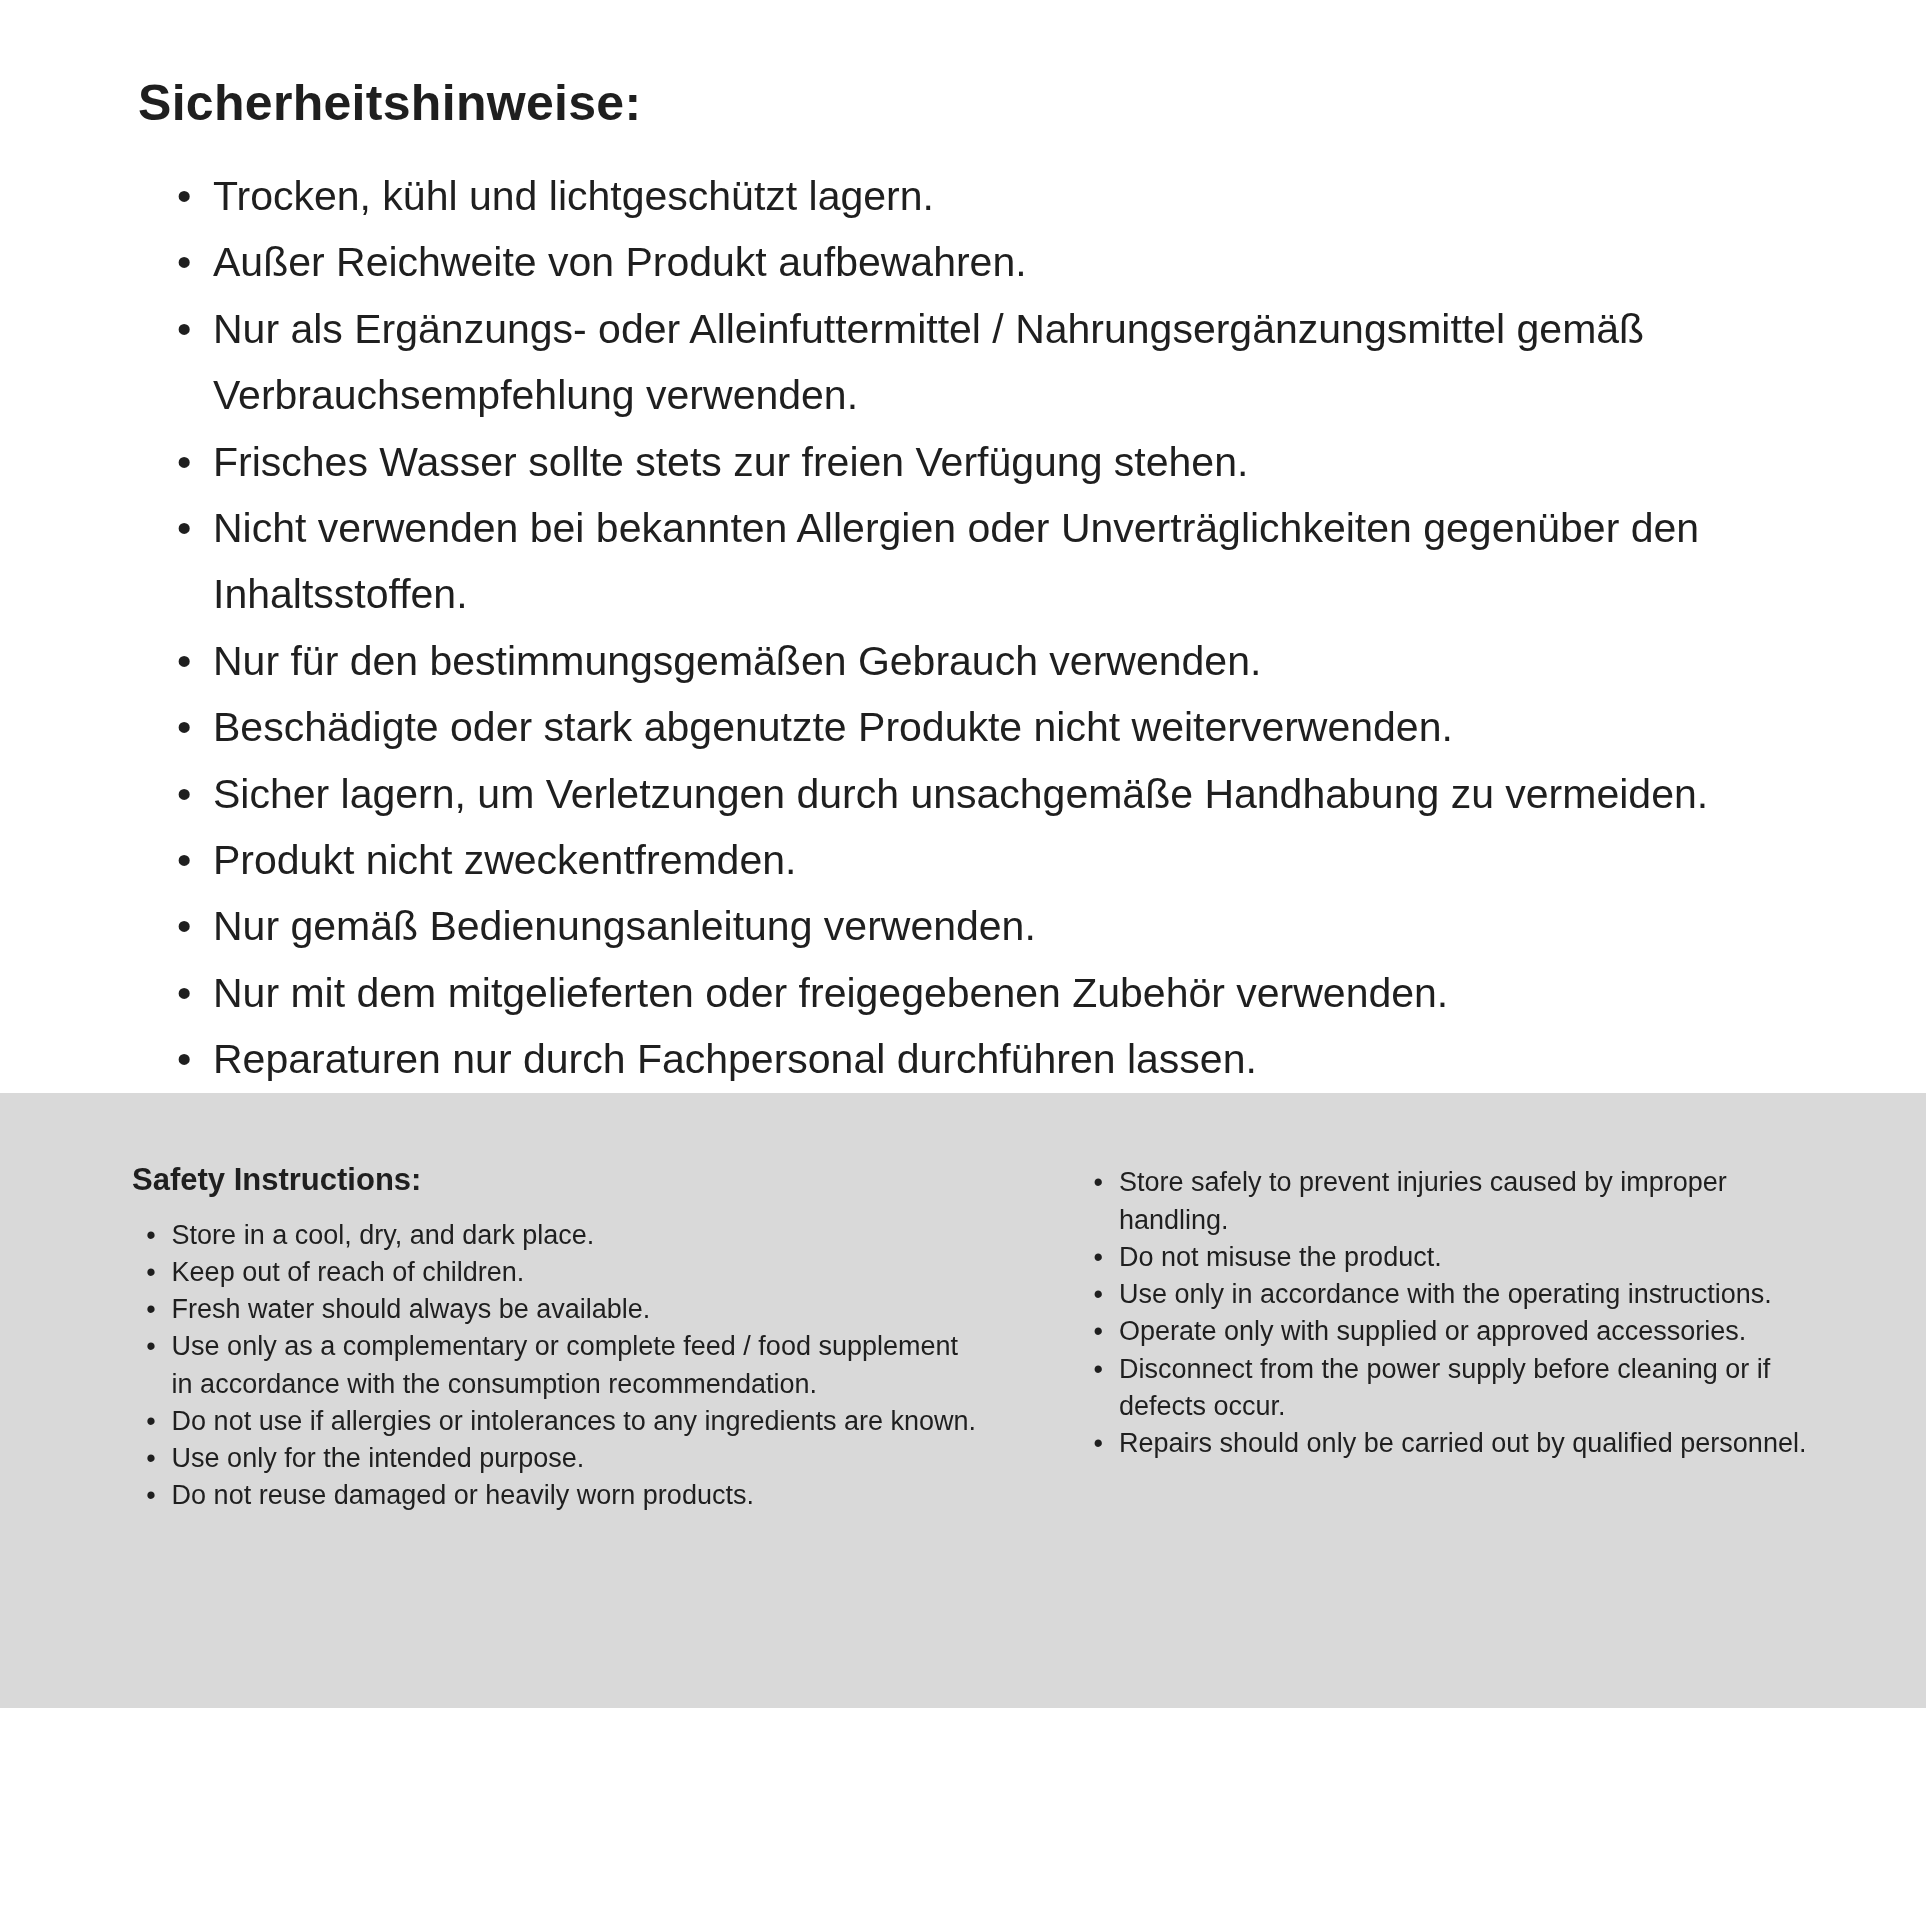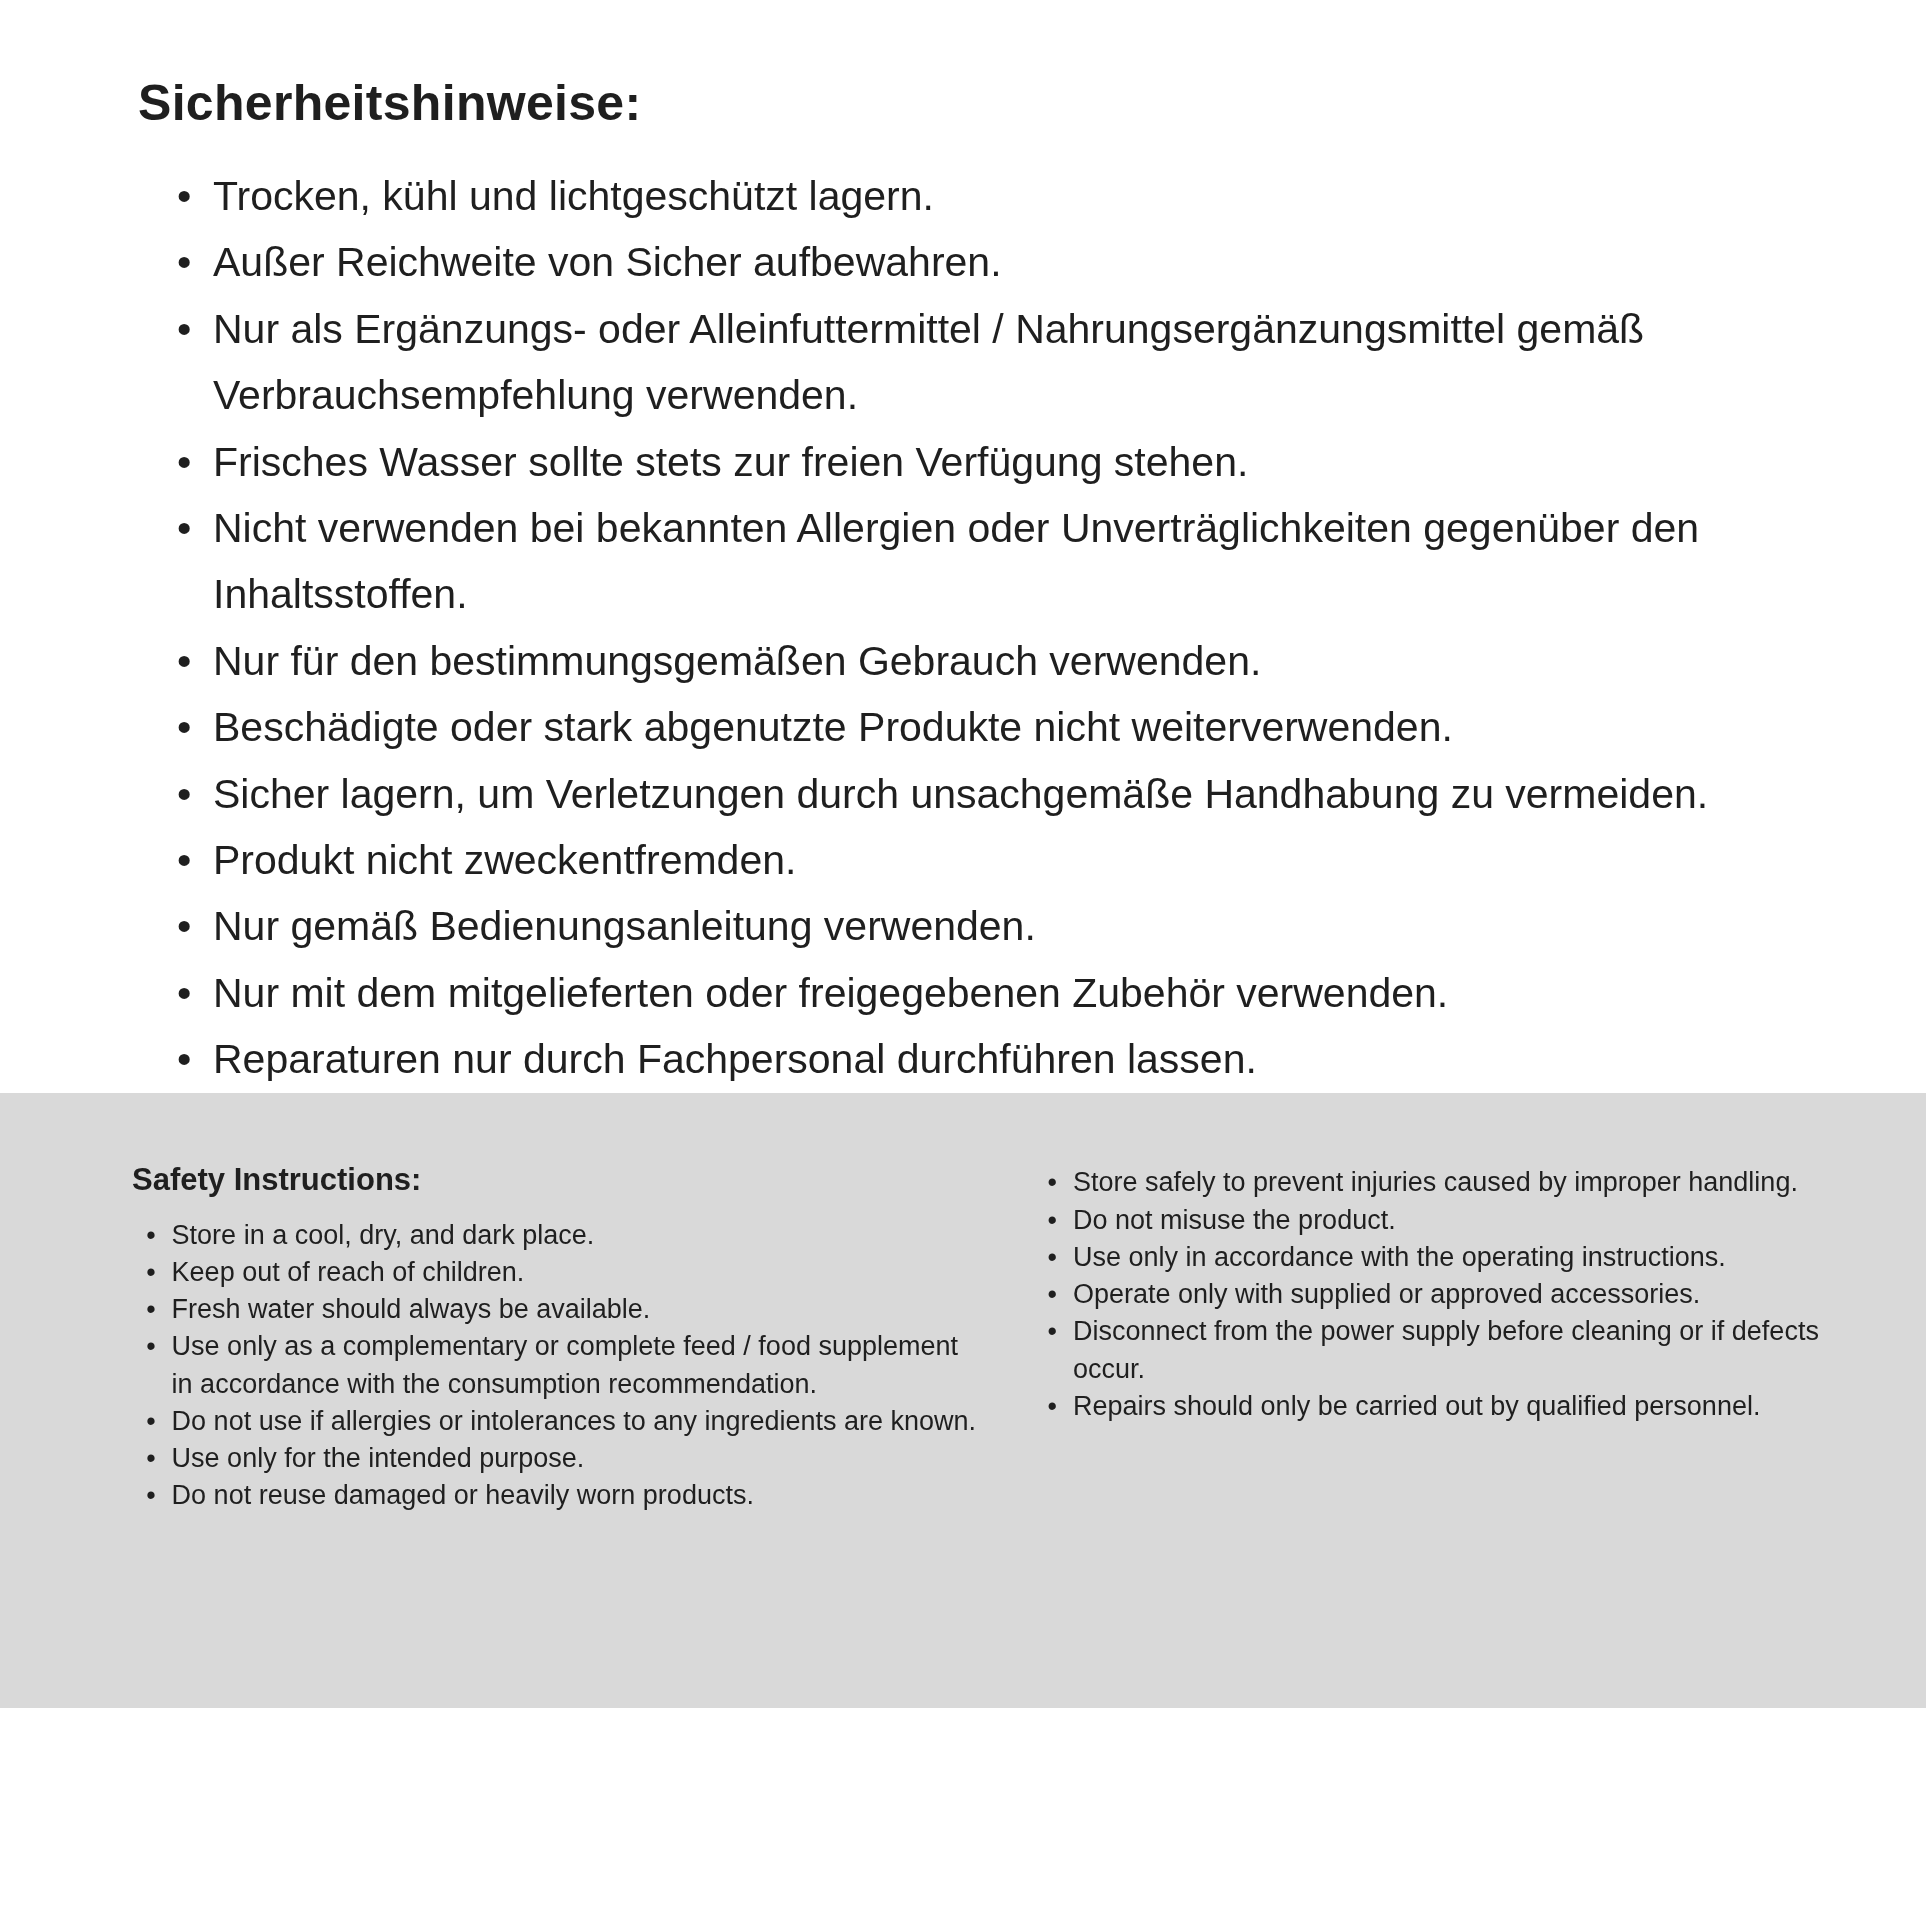--- a/index.html
+++ b/index.html
@@ -55,21 +55,21 @@
   }
 
   
   .english-section {
     flex: 0 0 615px;
     background: #d9d9d9;
     box-sizing: border-box;
     padding: 69px 103px 0 132px;
     display: flex;
     align-items: flex-start;
-    gap: 59px;
+    gap: 105px;
   }
   .english-col {
     box-sizing: border-box;
   }
   .english-col.left {
     flex: 0 0 854px;
     max-width: 854px;
   }
   .english-col.right {
     flex: 1 1 auto;
@@ -100,21 +100,21 @@
 </style>
 </head>
 <body>
 
 <div class="page">
 
   <section class="german-section">
     <h1 class="german-title">Sicherheitshinweise:</h1>
     <ul class="bullet-list">
         <li>Trocken, kühl und lichtgeschützt lagern.</li>
-        <li>Außer Reichweite von Sicher aufbewahren.</li>
+        <li>Außer Reichweite von Produkt aufbewahren.</li>
         <li>Nur als Ergänzungs- oder Alleinfuttermittel / Nahrungsergänzungsmittel gemäß Verbrauchsempfehlung verwenden.</li>
         <li>Frisches Wasser sollte stets zur freien Verfügung stehen.</li>
         <li>Nicht verwenden bei bekannten Allergien oder Unverträglichkeiten gegenüber den Inhaltsstoffen.</li>
         <li>Nur für den bestimmungsgemäßen Gebrauch verwenden.</li>
         <li>Beschädigte oder stark abgenutzte Produkte nicht weiterverwenden.</li>
         <li>Sicher lagern, um Verletzungen durch unsachgemäße Handhabung zu vermeiden.</li>
         <li>Produkt nicht zweckentfremden.</li>
         <li>Nur gemäß Bedienungsanleitung verwenden.</li>
         <li>Nur mit dem mitgelieferten oder freigegebenen Zubehör verwenden.</li>
         <li>Reparaturen nur durch Fachpersonal durchführen lassen.</li>

